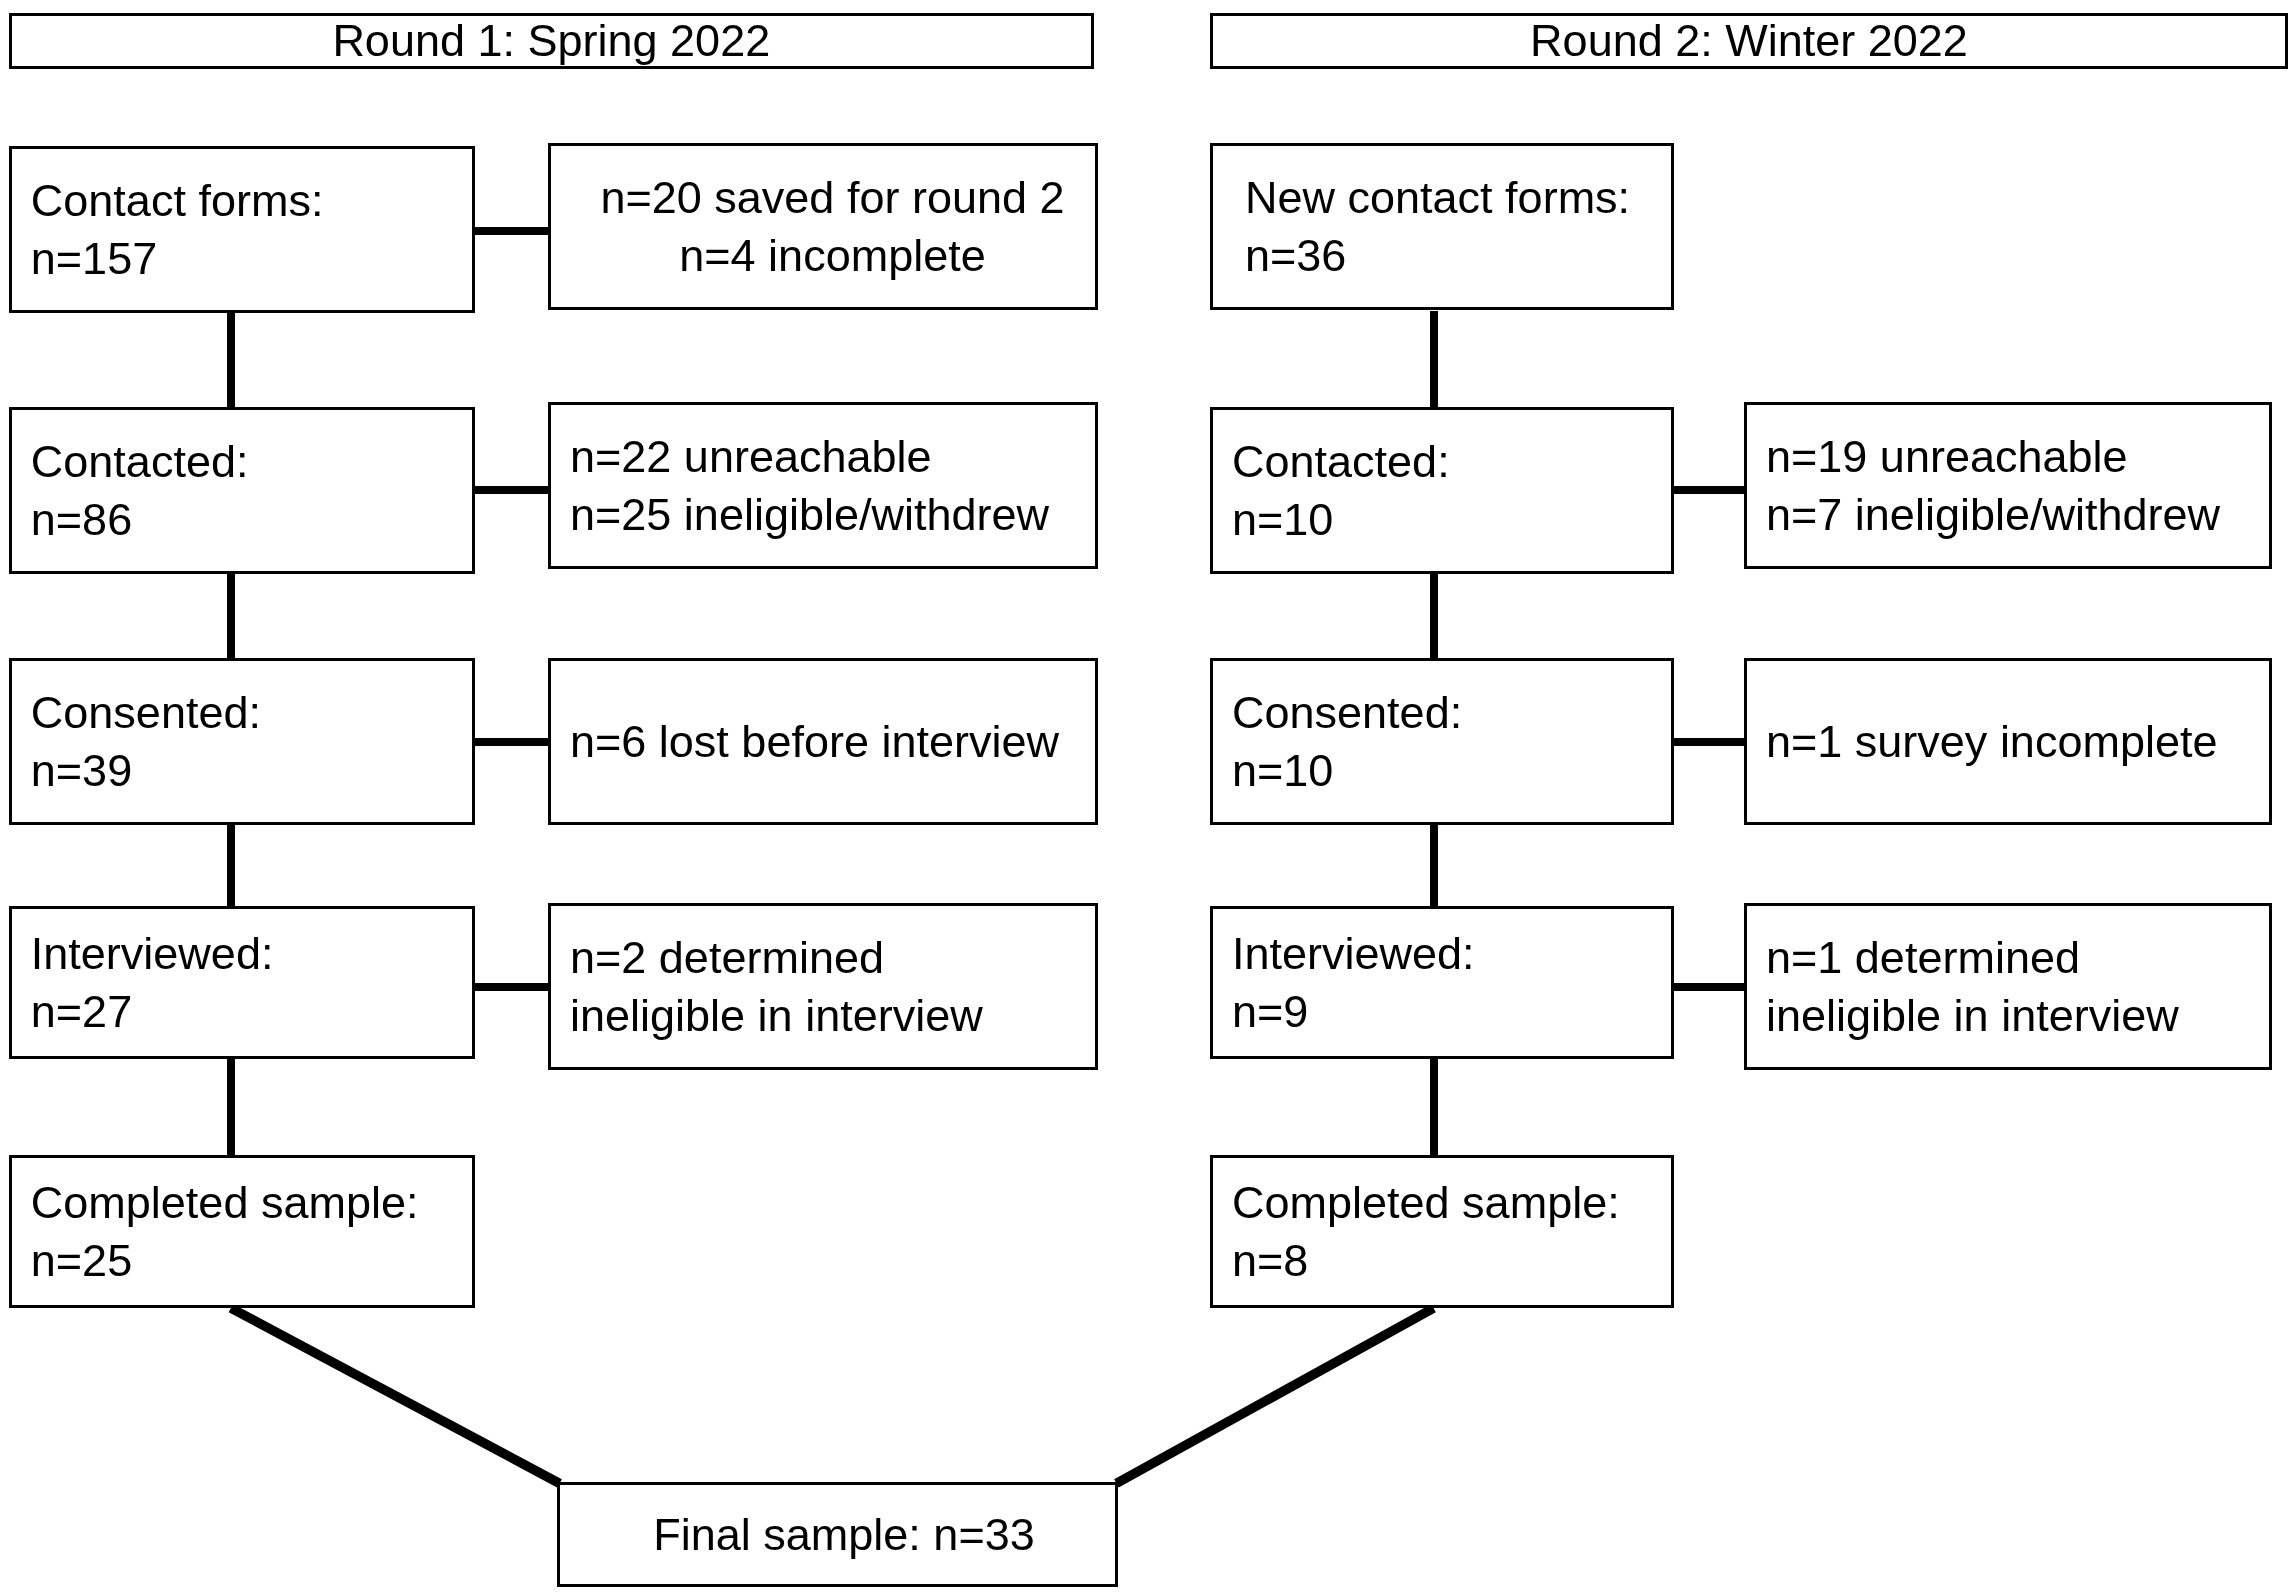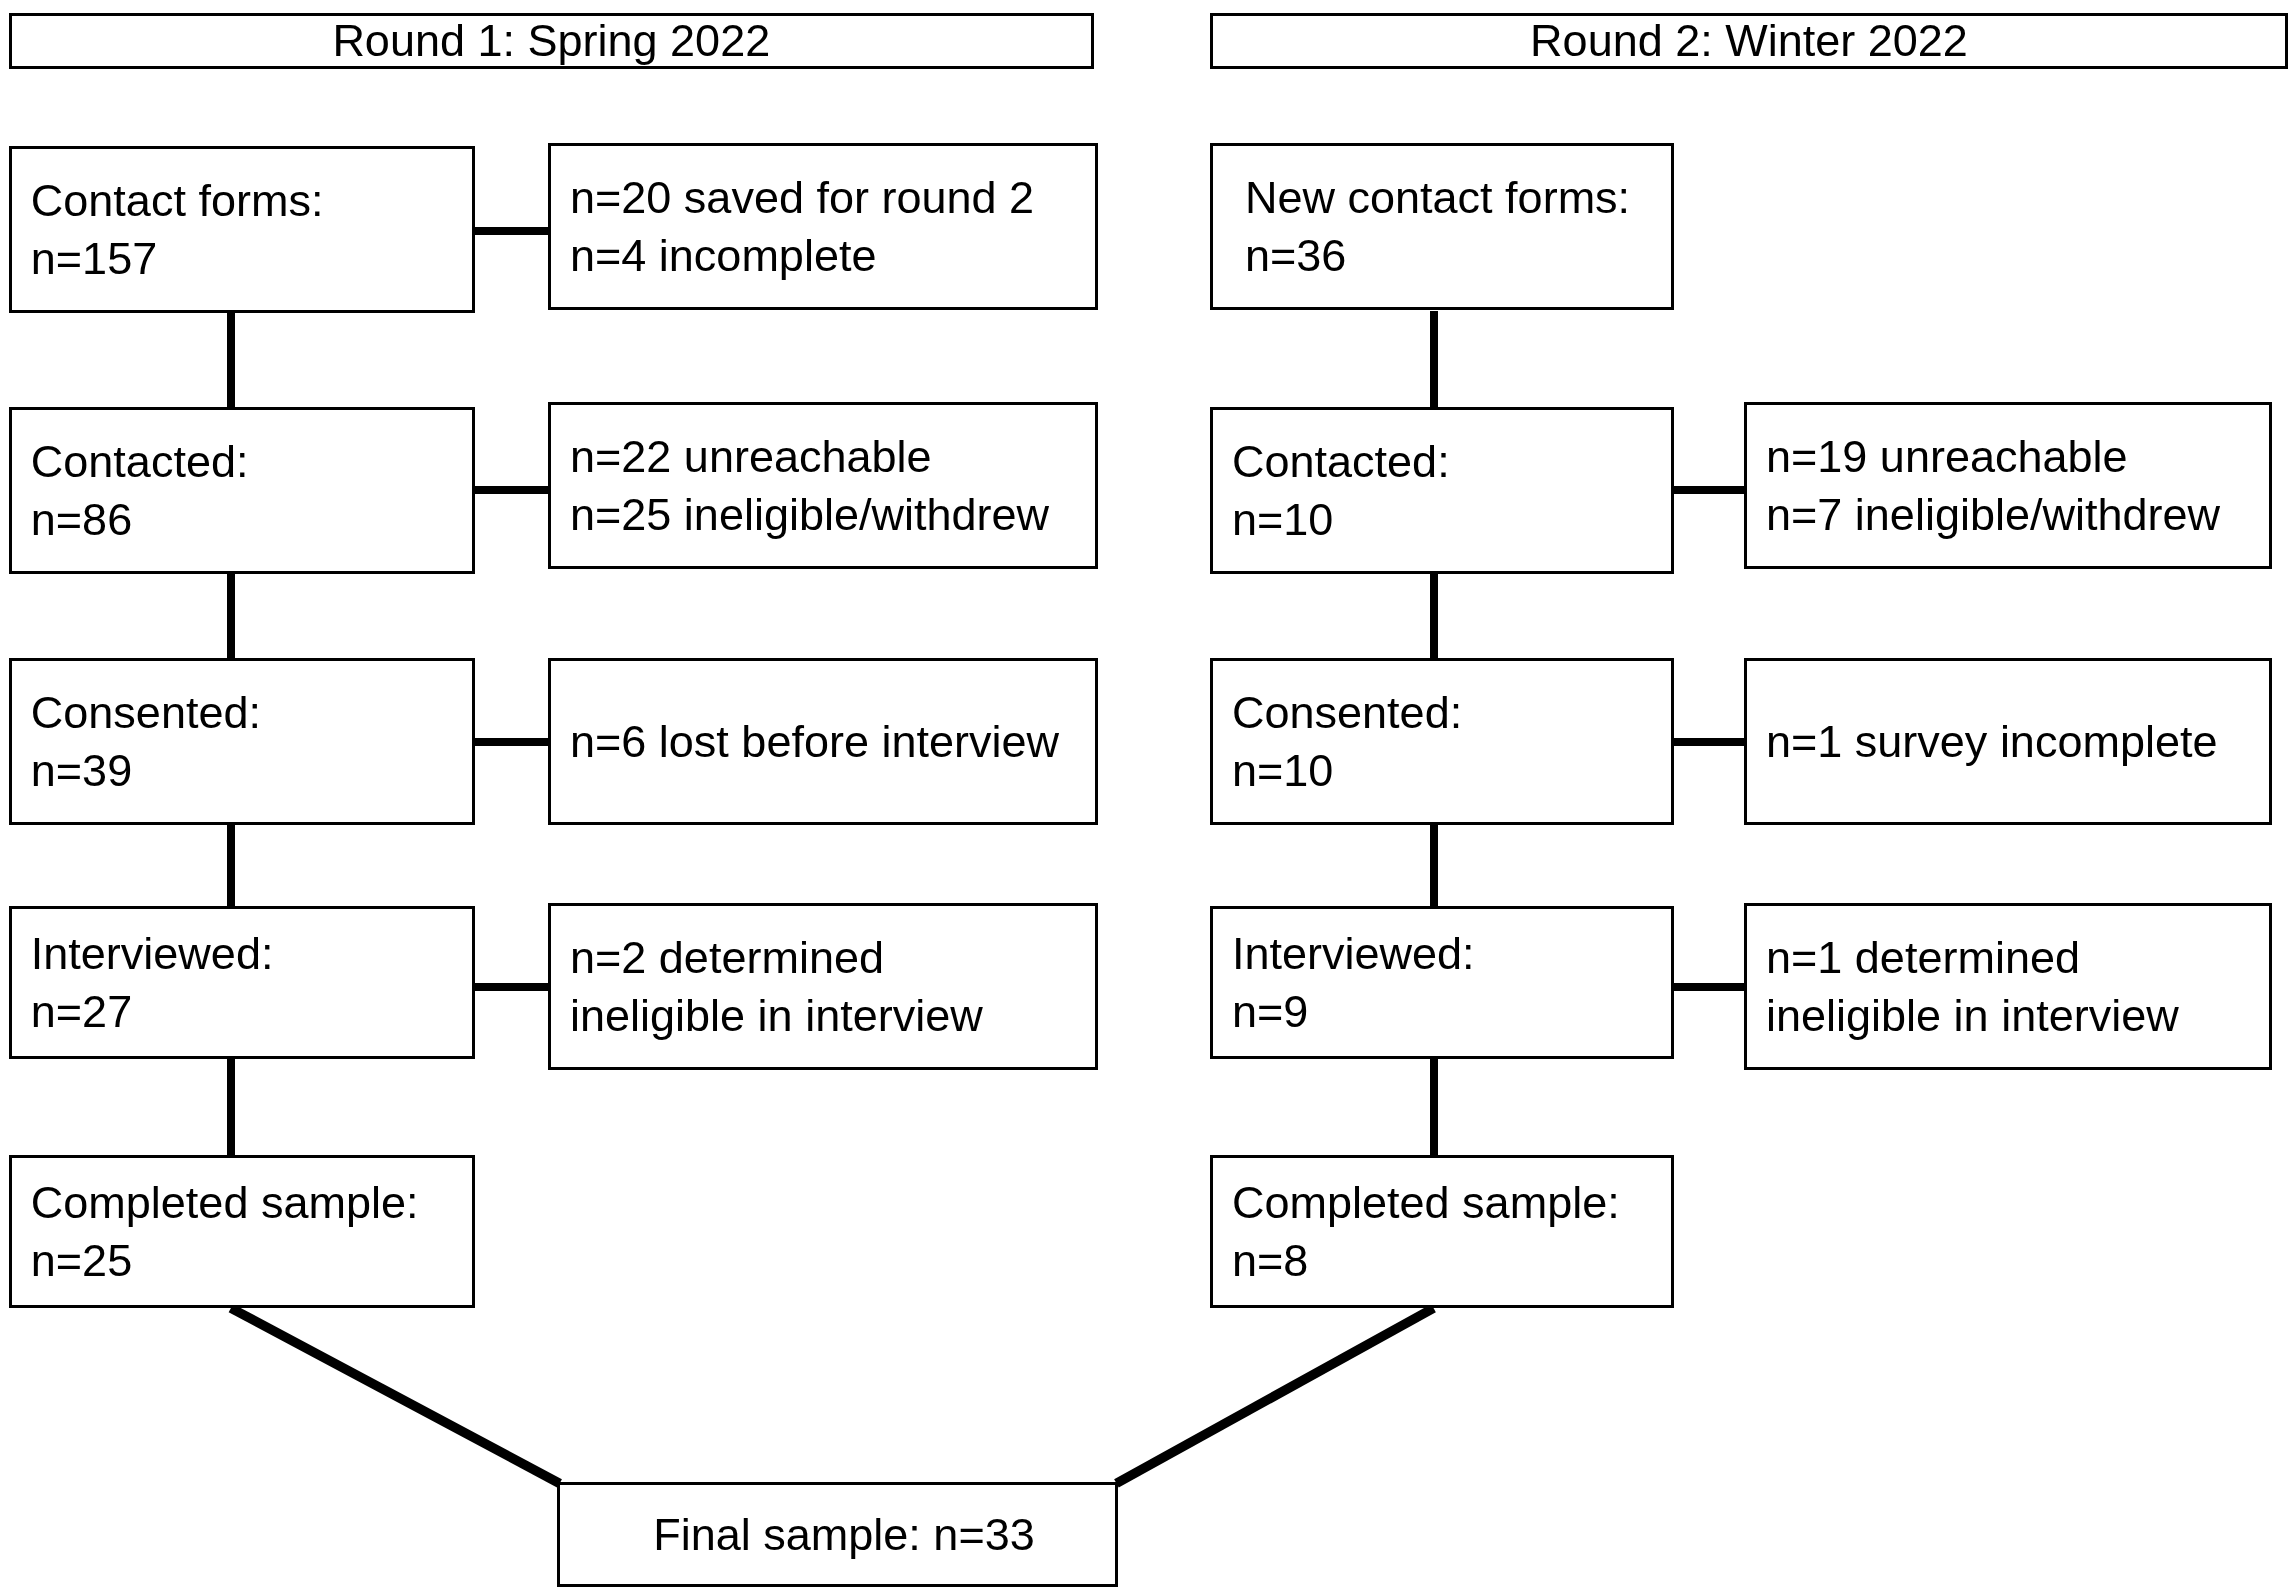--- a/index.html
+++ b/index.html
@@ -129,21 +129,21 @@
   <div class="box left-align" style="left:8.8px; top:906px; width:466px; height:153px;">
     <span class="line">Interviewed:</span>
     <span class="line">n=27</span>
   </div>
 
   <div class="box left-align" style="left:8.8px; top:1155px; width:466px; height:153px;">
     <span class="line">Completed sample:</span>
     <span class="line">n=25</span>
   </div>
 
-  <div class="box left-align" style="left:548px; top:143px; width:550px; height:167px;">
+  <div class="box left-align" style="left:548px; top:143px; width:550px; height:167px;align-items:center;">
     <span class="line">n=20 saved for round 2</span>
     <span class="line">n=4 incomplete</span>
   </div>
 
   <div class="box left-align" style="left:548px; top:402px; width:550px; height:167px;">
     <span class="line">n=22 unreachable</span>
     <span class="line">n=25 ineligible/withdrew</span>
   </div>
 
   <div class="box left-align" style="left:548px; top:658px; width:550px; height:167px;">

